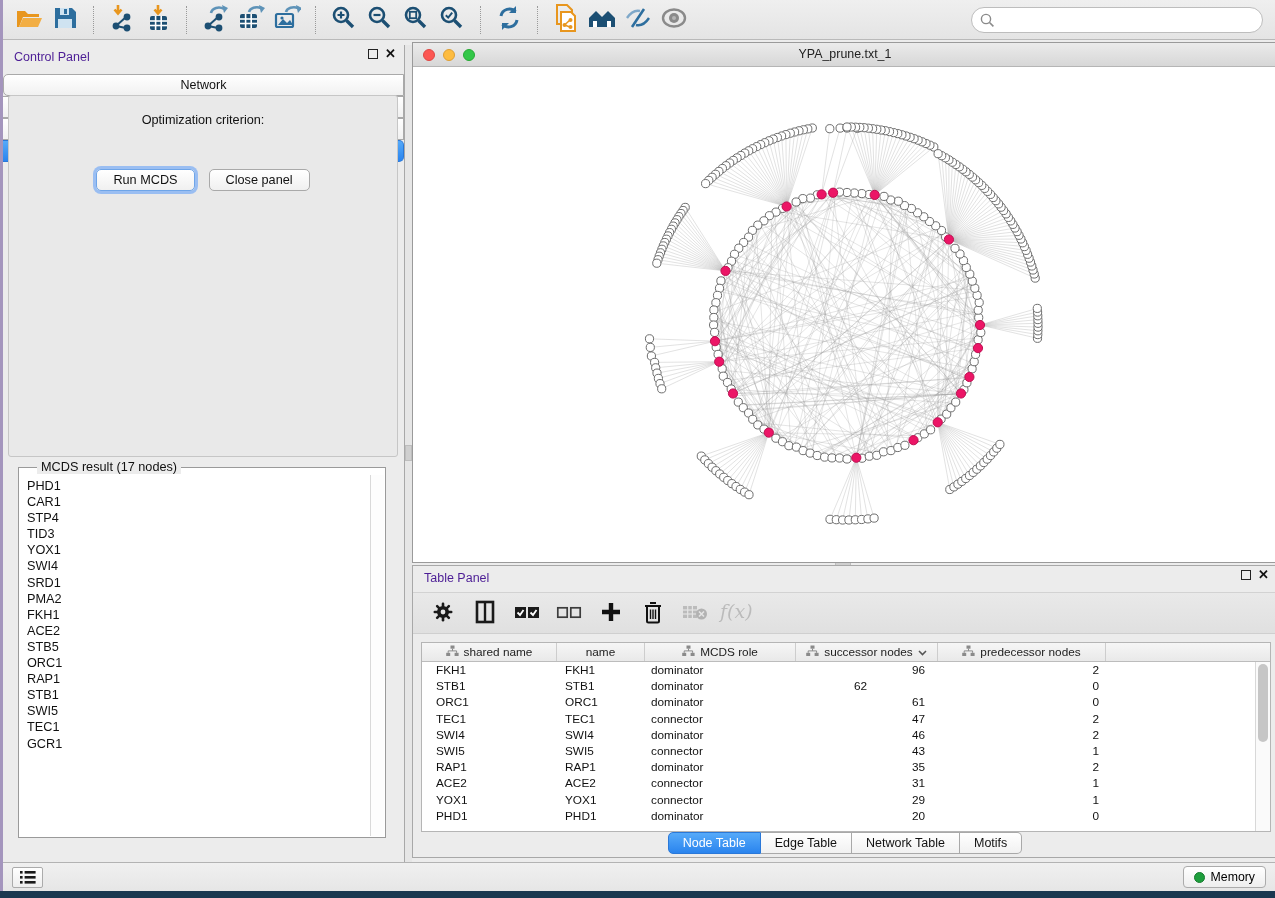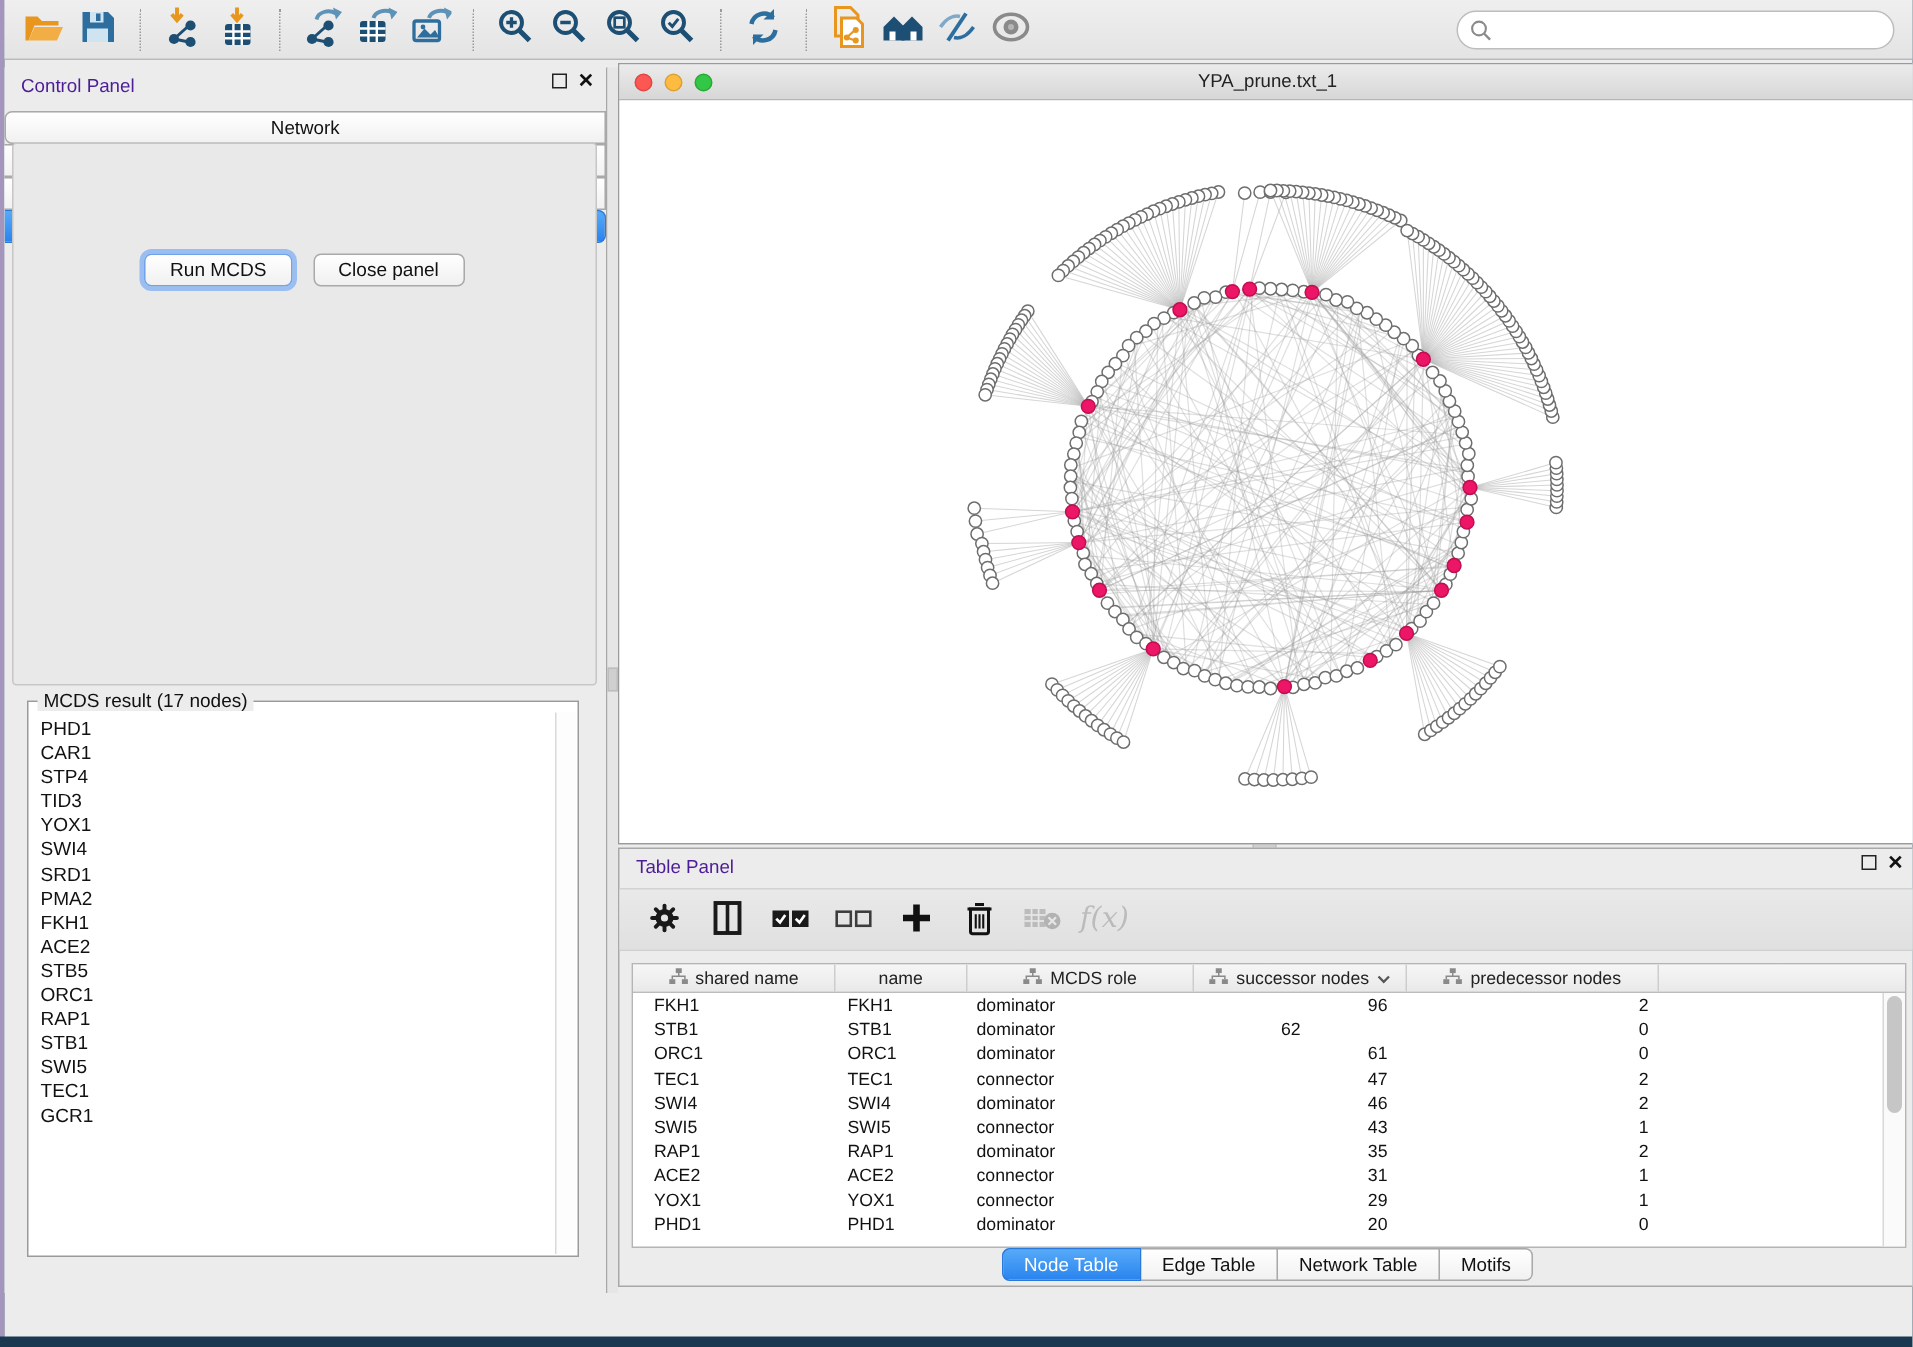--- a/index.html
+++ b/index.html
@@ -46,21 +46,21 @@
                  background:linear-gradient(180deg,#6db1fb,#2f7fe8); display:flex; flex-direction:column;
                  align-items:center; justify-content:center; gap:2px; }
   .opt-stepper svg { display:block; }
   .cp-buttons { position:absolute; top:73px; left:0; width:100%; display:flex; justify-content:center; gap:14px; }
   .btn { background:linear-gradient(180deg,#ffffff,#f0f0f0); border:1px solid #a9a9a9; border-radius:5px;
          padding:3px 16px; font-size:12.7px; color:#111; cursor:pointer; }
   .btn.focus-ring { box-shadow:0 0 0 3px rgba(90,155,250,.55); border-color:#6fa5e8; }
 
   .result-group { position:absolute; left:15px; top:422px; width:368px; height:371px;
                   border:1px solid #9a9a9a; background:#fff; }
-  .result-legend { position:absolute; top:-8px; left:6px; background:#ececec; padding:0 4px;
+  .result-legend { position:absolute; top:-8px; left:18px; background:#ececec; padding:0 4px;
                    font-size:12.7px; color:#111; }
   .result-list { position:absolute; left:1px; top:7px; right:15px; bottom:1px; overflow:hidden;
                  padding:3px 0 0 7px; background:#fff; }
   .result-item { font-size:12.7px; line-height:16.1px; color:#111; }
   .result-scroll { position:absolute; top:7px; right:1px; width:14px; bottom:1px; background:#fdfdfd;
                    border-left:1px solid #d9d9d9; }
 
   
   .vsplit { position:absolute; left:402px; top:45px; width:7px; height:817px; background:#e6e6e6; }
   .vgrip { position:absolute; left:0; top:400px; width:7px; height:16px; background:#cfcfcf; border:1px solid #bdbdbd; }
@@ -292,20 +292,21 @@
       </span>
     </div>
     <div class="cp-tabs" id="cp-tabs">
         <button class="seg-tab">Network</button>
         <button class="seg-tab">Style</button>
         <button class="seg-tab">Select</button>
         <button class="seg-tab active">MCDS</button>
       </div>
 
     <div class="cp-inset">
+      <div class="opt-label">Optimization criterion:</div>
       <div class="cp-buttons">
         <button class="btn focus-ring">Run MCDS</button>
         <button class="btn">Close panel</button>
       </div>
     </div>
 
     <div class="result-group">
       <span class="result-legend">MCDS result (17 nodes)</span>
       <div class="result-list" id="result-list">
           <div class="result-item">PHD1</div>
@@ -1246,14 +1247,32 @@
     </div>
 
     <div class="tp-tabs" id="tp-tabs">
         <button class="seg-tab active">Node Table</button>
         <button class="seg-tab">Edge Table</button>
         <button class="seg-tab">Network Table</button>
         <button class="seg-tab">Motifs</button>
       </div>
   </div>
 
+  <div class="status-bar">
+    <button class="list-btn">
+      <svg width="16" height="13" viewBox="0 0 16 13">
+        <g fill="#1a1a1a">
+            <rect x="0" y="0" width="2.6" height="2.6"></rect>
+            <rect x="4.6" y="0" width="11" height="2.6"></rect>
+        <rect x="0" y="5" width="2.6" height="2.6"></rect>
+            <rect x="4.6" y="5" width="11" height="2.6"></rect>
+        <rect x="0" y="10" width="2.6" height="2.6"></rect>
+            <rect x="4.6" y="10" width="11" height="2.6"></rect>
+          </g>
+      </svg>
+    </button>
+    <button class="memory-btn">
+      <span class="mem-dot"></span>
+      <span>Memory</span>
+    </button>
+  </div>
 
 </div>
 
 </body></html>

